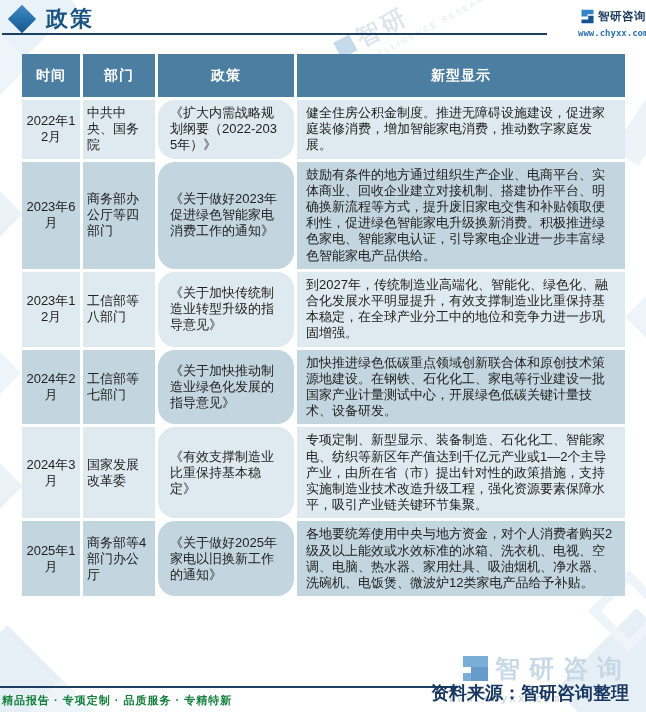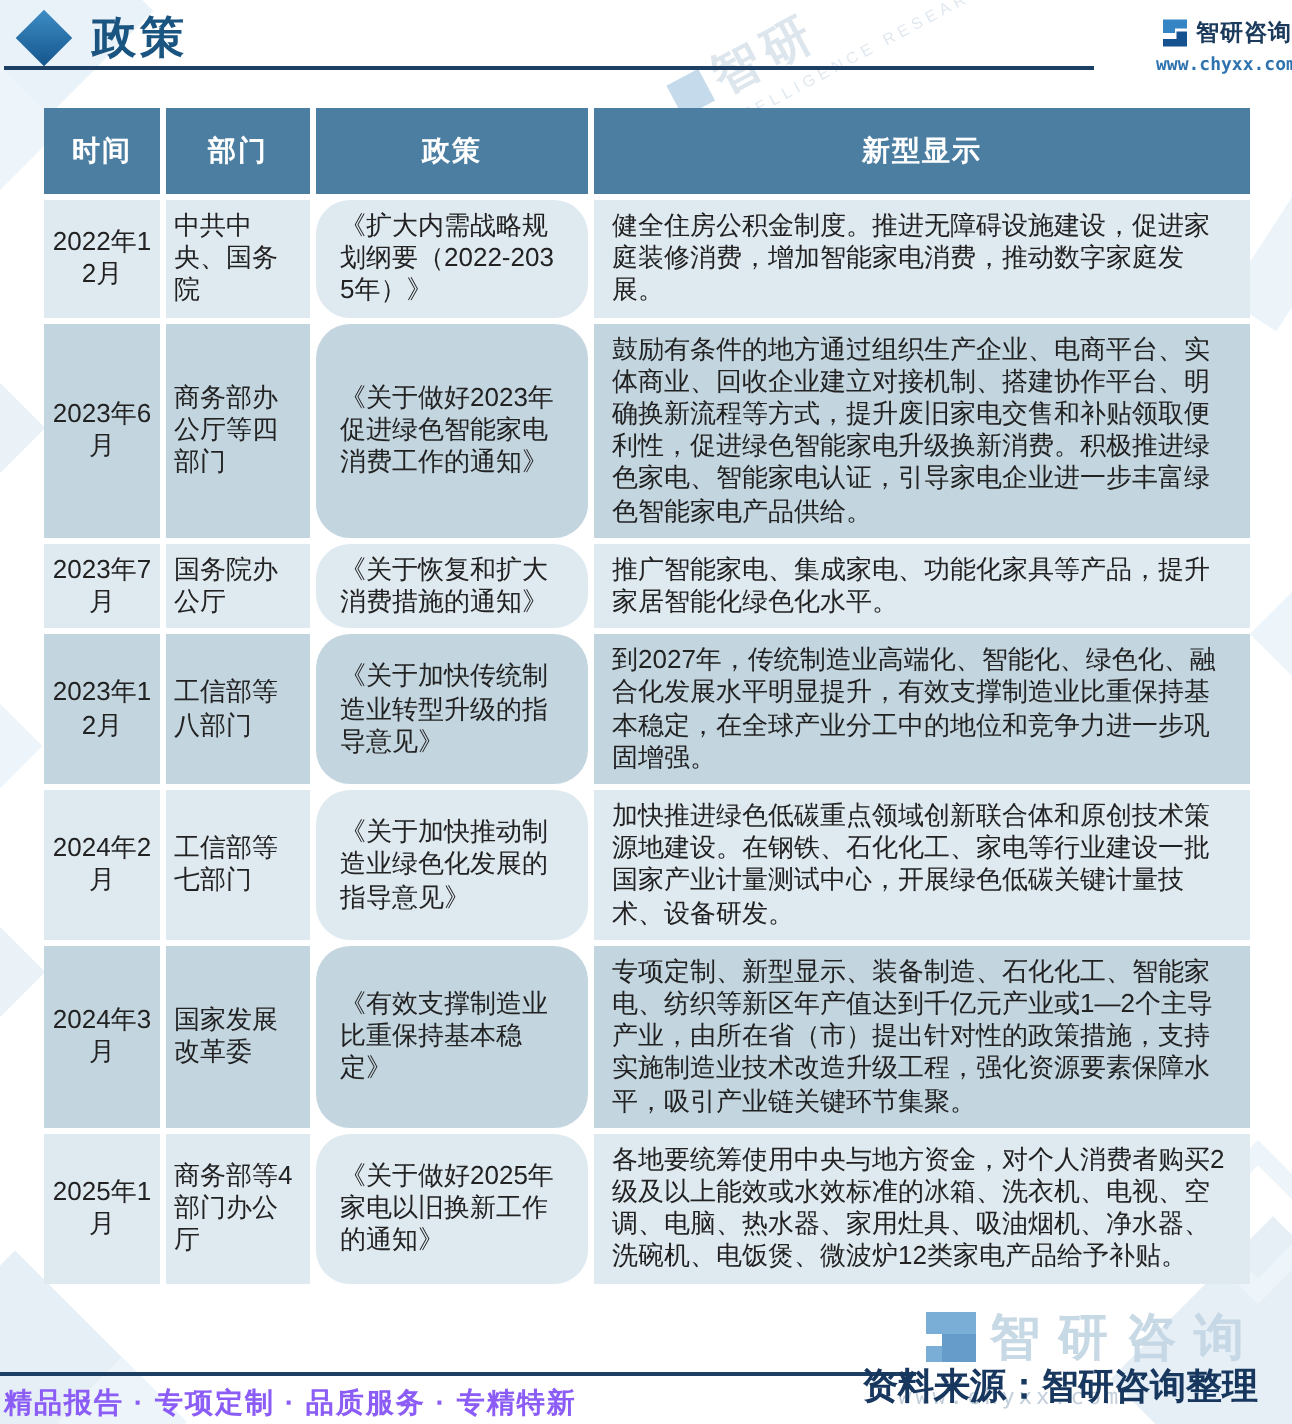--- a/index.html
+++ b/index.html
@@ -69,21 +69,21 @@
   td.c0 { text-align:center; padding:5px 2px; }
   td.c1 { text-align:left; padding:5px 4px; }
   td.c2 { text-align:left; padding:5px 12px;border-radius:17px; }
   td.c3 { text-align:left;   padding:5px 10px 5px 9px;margin-left:12px; }
 
   
   .ftr-rule { position:absolute; left:0; top:686px; width:458px; height:2px; background:#1c3f63; z-index:2; }
   .ftr-source { position:absolute; right:17px; top:681px; z-index:2;
     font-size:18px; font-weight:bold; color:#17375e; white-space:nowrap; }
   .ftr-tagline { position:absolute; left:2px; top:693px; z-index:2;
-    font-size:14px; font-weight:bold; color:#8b5cf6; letter-spacing:1px; white-space:nowrap; }
+    font-size:11px; font-weight:bold; color:#15803d; letter-spacing:1px; white-space:nowrap; }
 </style>
 </head>
 <body>
 
 <div class="page">
 
   <div class="deco sq d-tl1"></div>
   <div class="deco sq d-tl2"></div>
   <div class="deco d-tr1"></div>
   <div class="deco sq d-r1"></div>
@@ -137,26 +137,20 @@
           <td class="c2">《扩大内需战略规划纲要（2022-2035年）》</td>
           <td class="c3">健全住房公积金制度。推进无障碍设施建设，促进家庭装修消费，增加智能家电消费，推动数字家庭发展。</td>
         </tr>
         <tr>
           <td class="c0">2023年6月</td>
           <td class="c1">商务部办公厅等四部门</td>
           <td class="c2">《关于做好2023年促进绿色智能家电消费工作的通知》</td>
           <td class="c3">鼓励有条件的地方通过组织生产企业、电商平台、实体商业、回收企业建立对接机制、搭建协作平台、明确换新流程等方式，提升废旧家电交售和补贴领取便利性，促进绿色智能家电升级换新消费。积极推进绿色家电、智能家电认证，引导家电企业进一步丰富绿色智能家电产品供给。</td>
         </tr>
         <tr>
-          <td class="c0">2023年7月</td>
-          <td class="c1">国务院办公厅</td>
-          <td class="c2">《关于恢复和扩大消费措施的通知》</td>
-          <td class="c3">推广智能家电、集成家电、功能化家具等产品，提升家居智能化绿色化水平。</td>
-        </tr>
-        <tr>
           <td class="c0">2023年12月</td>
           <td class="c1">工信部等八部门</td>
           <td class="c2">《关于加快传统制造业转型升级的指导意见》</td>
           <td class="c3">到2027年，传统制造业高端化、智能化、绿色化、融合化发展水平明显提升，有效支撑制造业比重保持基本稳定，在全球产业分工中的地位和竞争力进一步巩固增强。</td>
         </tr>
         <tr>
           <td class="c0">2024年2月</td>
           <td class="c1">工信部等七部门</td>
           <td class="c2">《关于加快推动制造业绿色化发展的指导意见》</td>
           <td class="c3">加快推进绿色低碳重点领域创新联合体和原创技术策源地建设。在钢铁、石化化工、家电等行业建设一批国家产业计量测试中心，开展绿色低碳关键计量技术、设备研发。</td>

